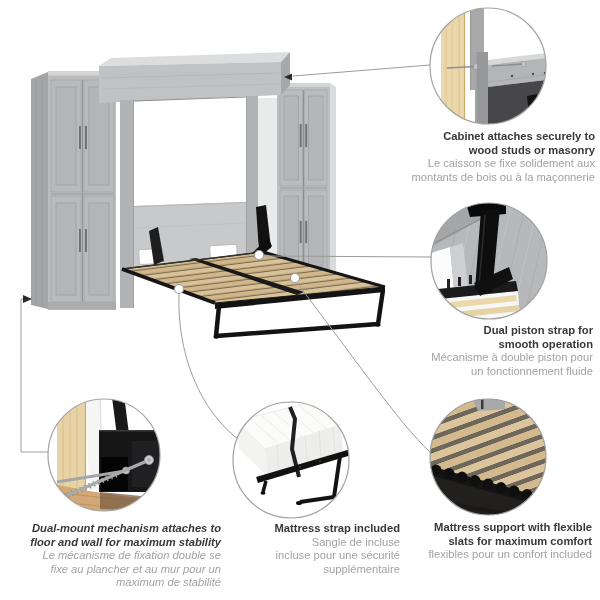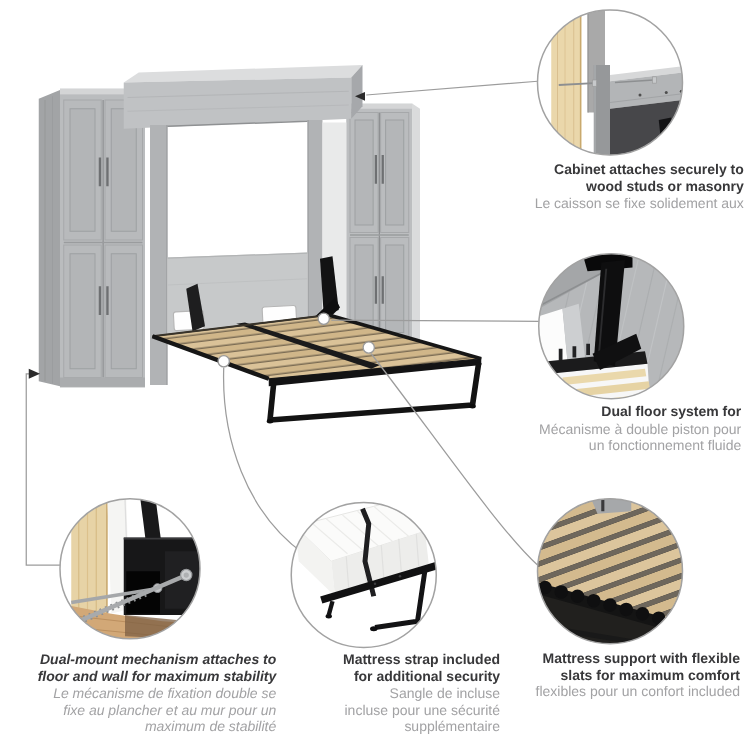--- a/index.html
+++ b/index.html
@@ -313,39 +313,40 @@
     <polygon points="472,397 505,397 505,409 478,411" fill="#a6a8aa"></polygon>
     <rect x="481" y="396" width="2.5" height="13" fill="#3a3a3c"></rect>
   </g>
   <circle cx="488" cy="457" r="58" fill="none" stroke="#a2a2a2" stroke-width="1.2"></circle>
 </svg>
 
 <div class="callout-text" id="t1">
   <div class="en">Cabinet attaches securely to</div>
   <div class="en">wood studs or masonry</div>
   <div class="fr">Le caisson se fixe solidement aux</div>
+  <div class="fr">montants de bois ou à la maçonnerie</div>
 </div>
 
 <div class="callout-text" id="t2">
-  <div class="en">Dual floor system for</div>
+  <div class="en">Dual piston strap for</div>
+  <div class="en">smooth operation</div>
   <div class="fr">Mécanisme à double piston pour</div>
   <div class="fr">un fonctionnement fluide</div>
 </div>
 
 <div class="callout-text" id="t3">
   <div class="en">Dual-mount mechanism attaches to</div>
   <div class="en">floor and wall for maximum stability</div>
   <div class="fr">Le mécanisme de fixation double se</div>
   <div class="fr">fixe au plancher et au mur pour un</div>
   <div class="fr">maximum de stabilité</div>
 </div>
 
 <div class="callout-text" id="t4">
   <div class="en">Mattress strap included</div>
-  <div class="en">for additional security</div>
   <div class="fr">Sangle de incluse</div>
   <div class="fr">incluse pour une sécurité</div>
   <div class="fr">supplémentaire</div>
 </div>
 
 <div class="callout-text" id="t5">
   <div class="en">Mattress support with flexible</div>
   <div class="en">slats for maximum comfort</div>
   <div class="fr">flexibles pour un confort included</div>
 </div>

